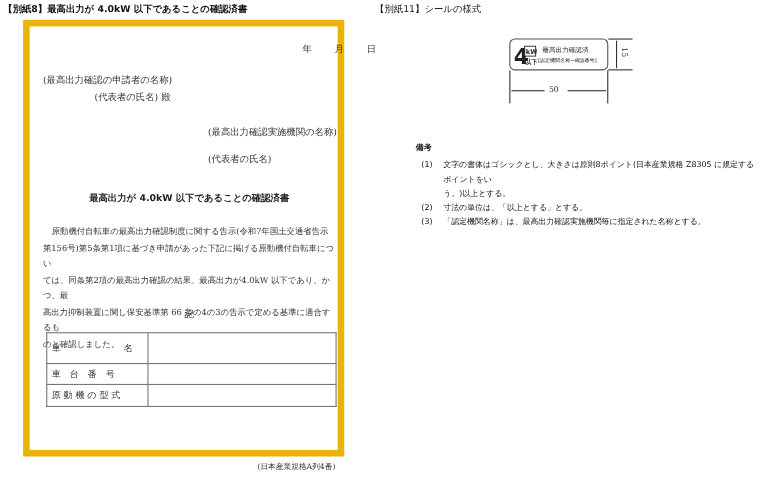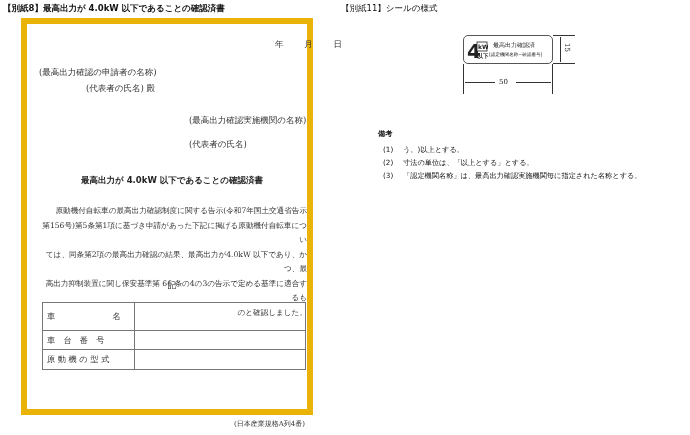--- a/index.html
+++ b/index.html
@@ -5,21 +5,21 @@
   html, body { margin:0; padding:0; background:#ffffff; }
   body { width:690px; height:435px; position:relative; overflow:hidden;
          font-family:"DejaVu Serif", serif; color:#222; }
   .heading { position:absolute; font-size:8.5px; font-weight:bold; font-family:"DejaVu Sans", sans-serif; color:#111; white-space:nowrap; }
   .doc-box { position:absolute; left:21px; top:18px; width:292px; height:397px; border:6px solid #eab308; box-sizing:border-box; }
   .abs { position:absolute; white-space:nowrap; }
   .mincho { font-size:8.5px; color:#333; }
   .date { left:248px; top:15px; letter-spacing:9px; }
   .doc-title { left:0; width:290px; text-align:center; top:151px; font-size:8.5px; font-weight:bold; font-family:"DejaVu Sans", sans-serif; color:#222; }
   .body-text { position:absolute; left:12px; top:180px; width:268px; font-size:7.6px; line-height:14.5px; color:#333; text-indent:8px; }
-  .body-text span { display:block; text-indent:0;text-align:right; }
+  .body-text span { display:block; text-indent:0; }
   .ki { left:0; width:290px; text-align:center; top:256px; }
   table.info { position:absolute; left:15px; top:278px; width:264px; border-collapse:collapse; }
   table.info td { border:1px solid #777; font-size:8.2px; color:#333; padding:0 4px; }
   table.info td.lbl { width:83px; }
   .jis { position:absolute; left:234px; top:419px; font-size:7px; color:#333; }
   
   .seal { position:absolute; left:463px; top:35px; width:90px; height:29px; border:1px solid #555; border-radius:5px; box-sizing:border-box; }
   .seal-logo { position:absolute; left:3px; top:3px; width:21px; height:22px; }
   .seal-t1 { position:absolute; left:29px; top:5px; font-size:6px; font-family:"DejaVu Sans", sans-serif; color:#222; white-space:nowrap; }
   .seal-t2 { position:absolute; left:25px; top:16px; font-size:4.6px; font-family:"DejaVu Sans", sans-serif; color:#222; white-space:nowrap; }
@@ -97,20 +97,21 @@
 <div class="dim-line" style="left:463px; top:64px; width:1px; height:30px;"></div>
 <div class="dim-line" style="left:552px; top:64px; width:1px; height:30px;"></div>
 <div class="dim-line" style="left:465px; top:82px; width:30px; height:1px;"></div>
 <div class="dim-line" style="left:516px; top:82px; width:35px; height:1px;"></div>
 <div class="dim-text" style="left:499px; top:78px;">50</div>
 
 <div class="notes">
   <div class="ttl">備考</div>
   <div class="note">
     <span class="num">(1)</span>
+    <div>文字の書体はゴシックとし、大きさは原則8ポイント(日本産業規格 Z8305 に規定するポイントをい</div>
     <div>う。)以上とする。</div>
   </div>
   <div class="note">
     <span class="num">(2)</span>
     <div>寸法の単位は、「以上とする」とする。</div>
   </div>
   <div class="note">
     <span class="num">(3)</span>
     <div>「認定機関名称」は、最高出力確認実施機関毎に指定された名称とする。</div>
   </div>

